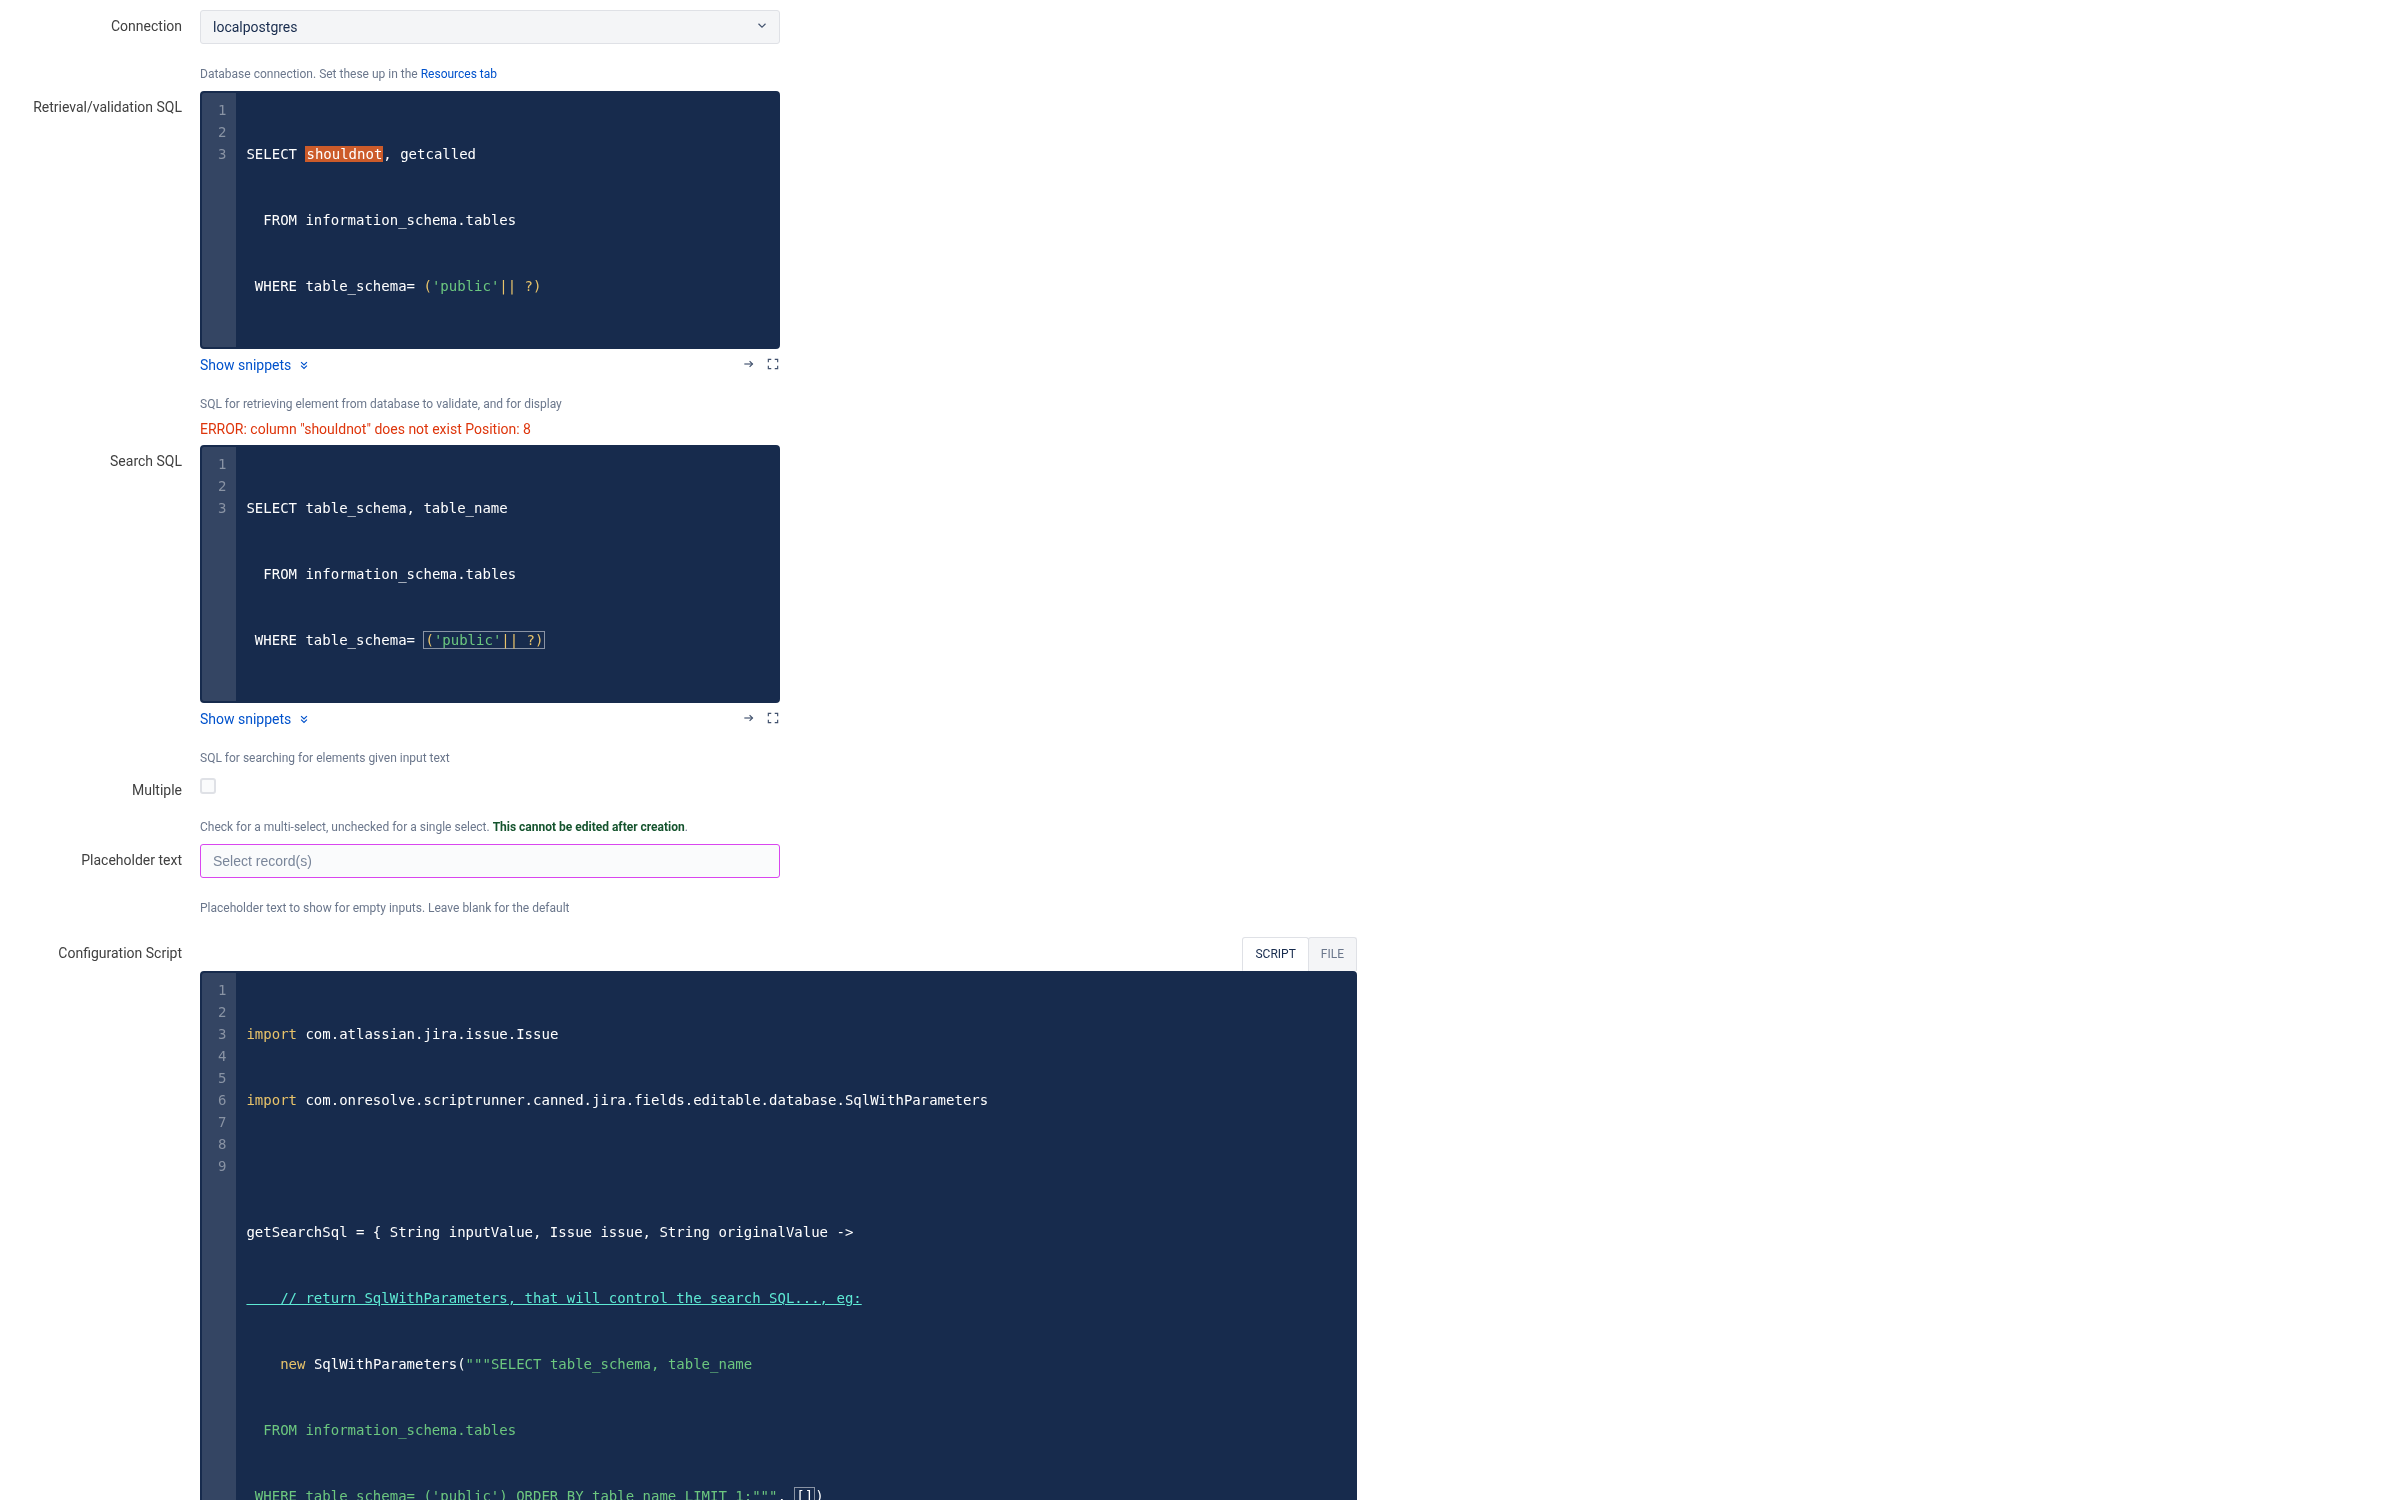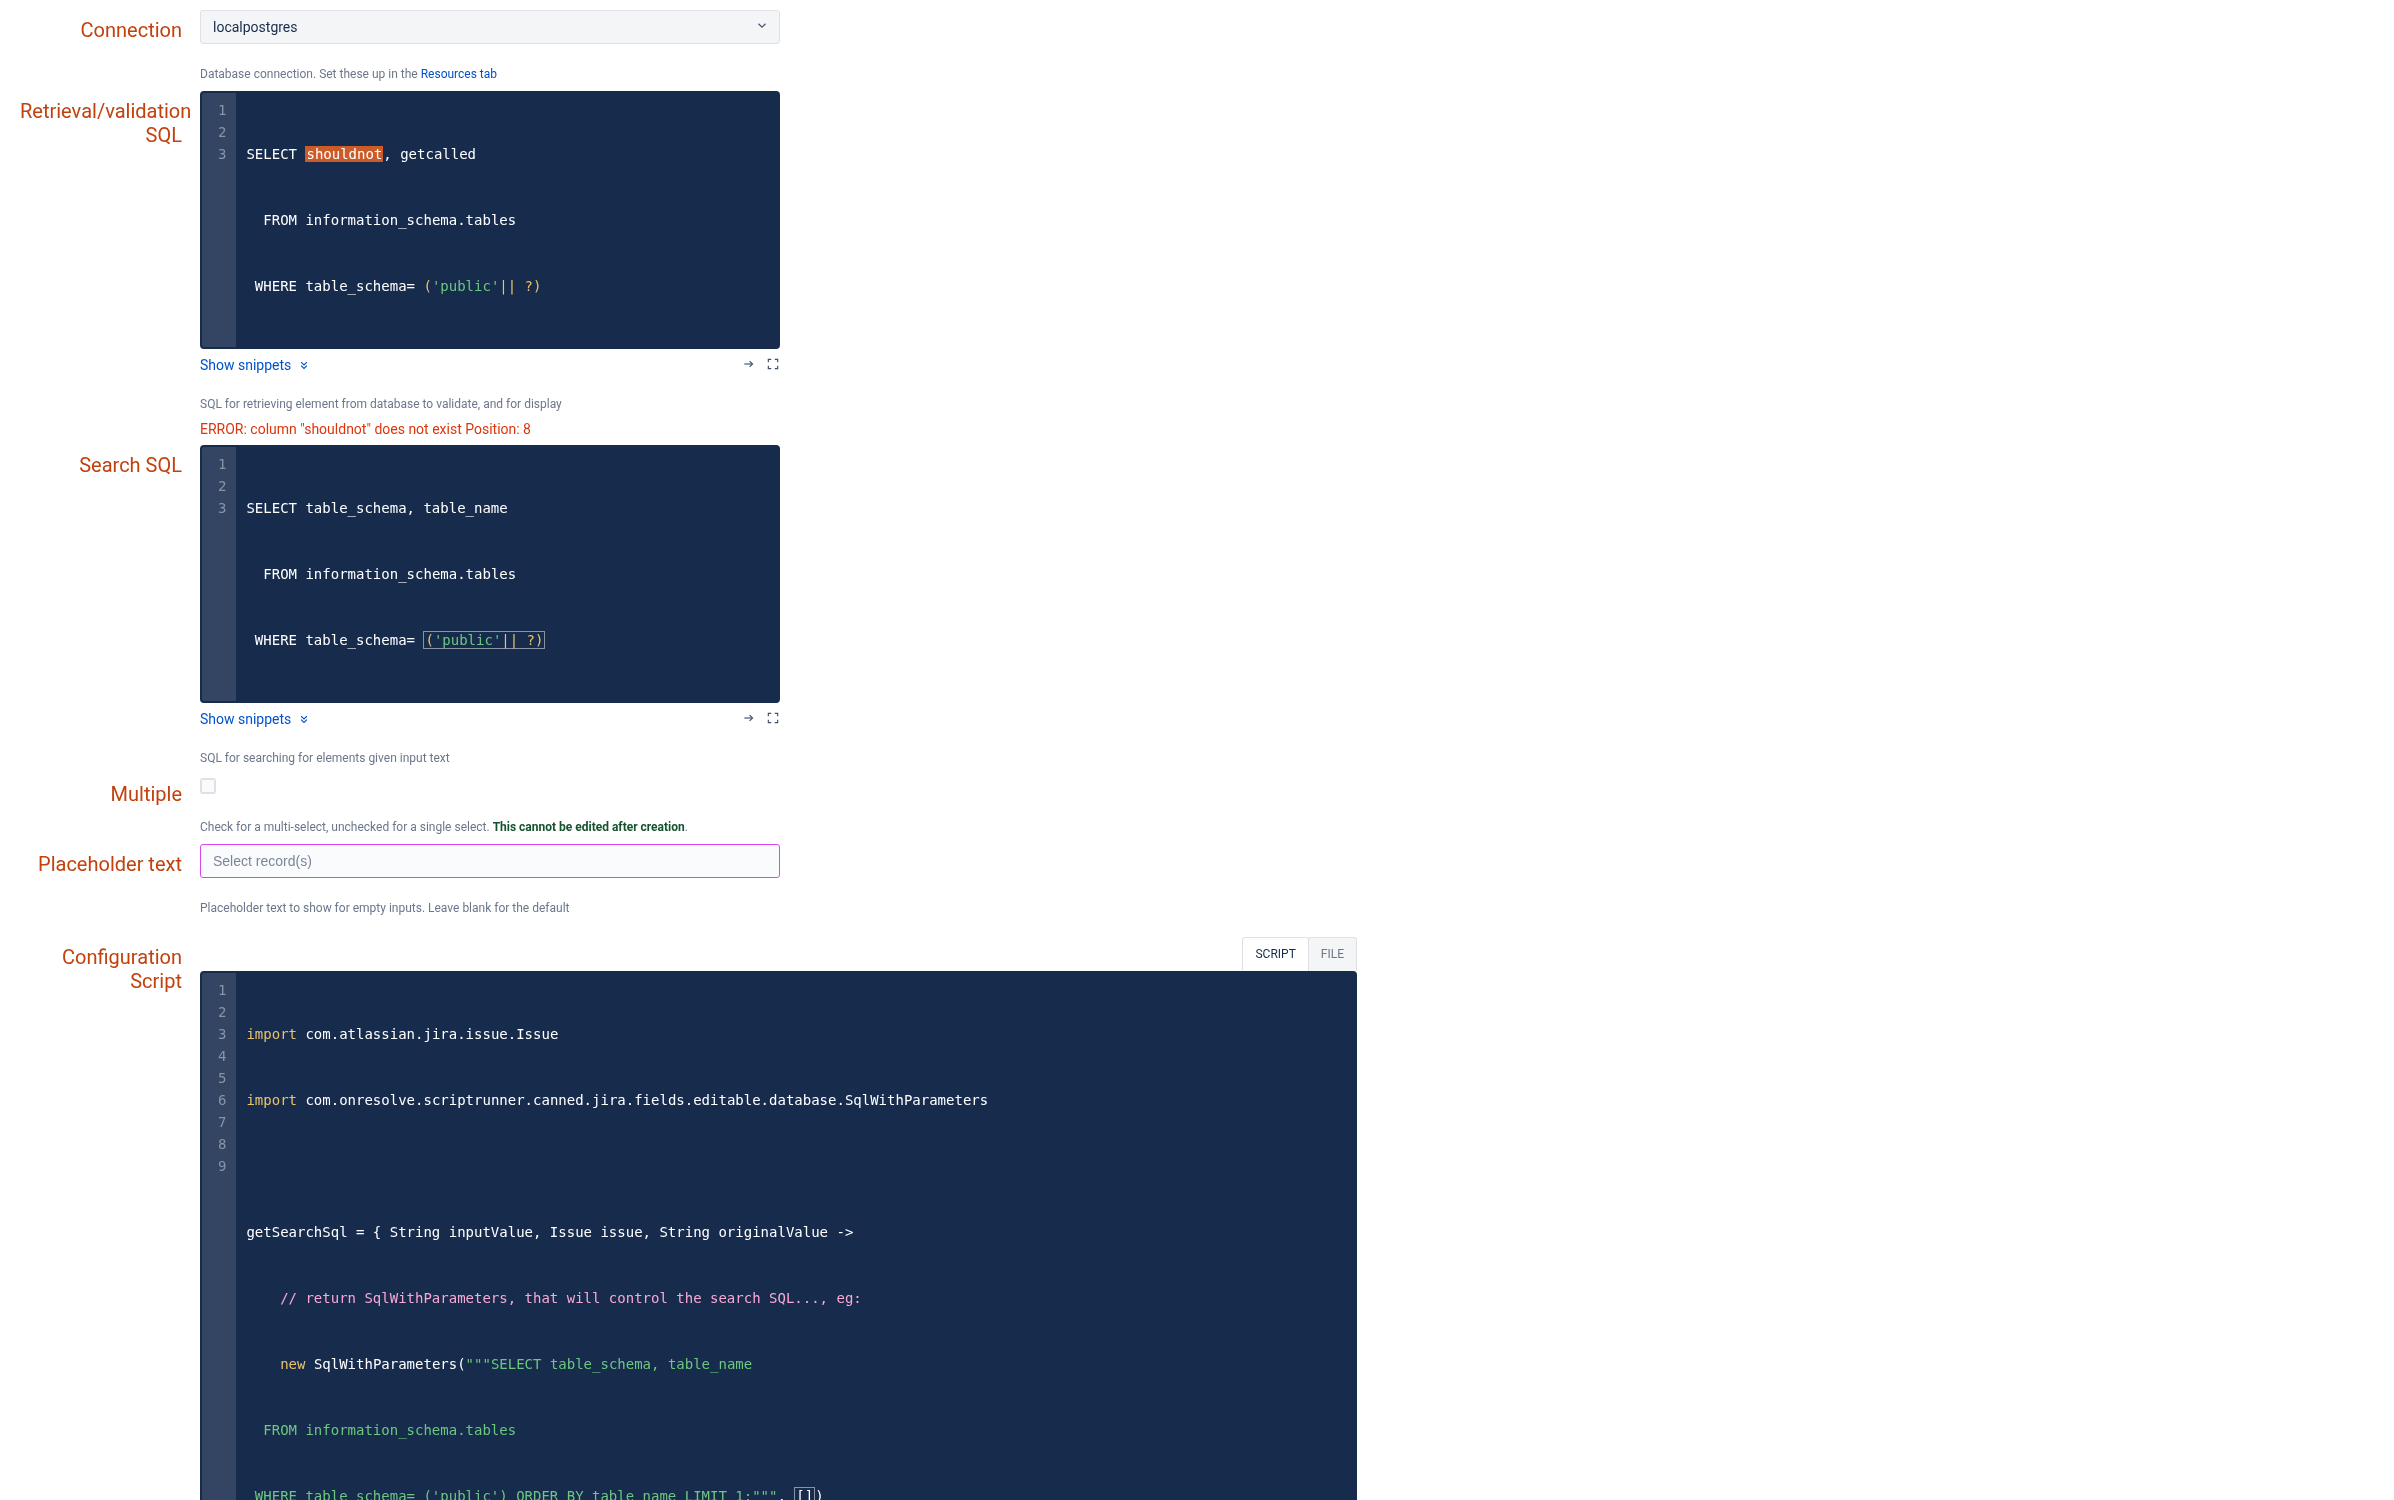--- a/index.html
+++ b/index.html
@@ -13,22 +13,22 @@
   .form-row {
     display: flex;
     align-items: flex-start;
     margin-bottom: 8px;
   }
   .label-col {
     width: 180px;
     text-align: right;
     padding-right: 18px;
     padding-top: 8px;
-    color: #c2410c;
-    font-size: 20px;
+    color: #404040;
+    font-size: 14px;
     flex-shrink: 0;
   }
   .field-col {
     flex: 0 0 580px;
     max-width: 580px;
   }
   .field-col-wide {
     flex: 0 0 1157px;
     max-width: 1157px;
   }
@@ -81,21 +81,21 @@
     padding: 6px 10px;
     color: #fff;
     white-space: pre;
     overflow-x: auto;
     flex: 1;
   }
   .code-body .line { height: 22px; }
   .tok-hl { background: #CC5B2A; color: #fff; padding: 0 1px; }
   .tok-str { color: #6CC77F; }
   .tok-par { color: #E8C36A; }
-  .tok-com { color: #f9a8d4; font-style: normal; }
+  .tok-com { color: #5eead4; font-style: normal; text-decoration: underline; }
   .tok-imp { color: #E8C36A; }
   .tok-brk { border: 1px solid #8993A4; padding: 0 1px; }
   .snippet-row {
     display: flex;
     justify-content: space-between;
     align-items: center;
     margin-top: 8px;
   }
   .snippet-link {
     color: #0052CC;

